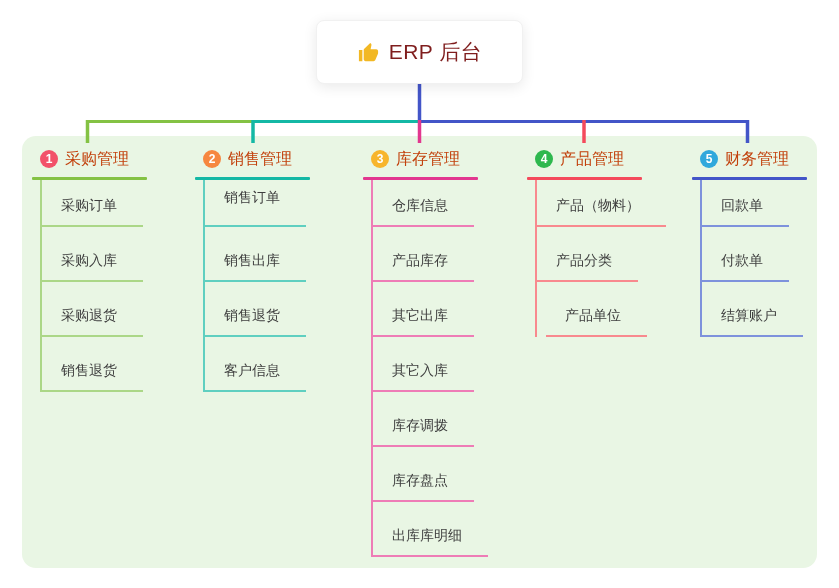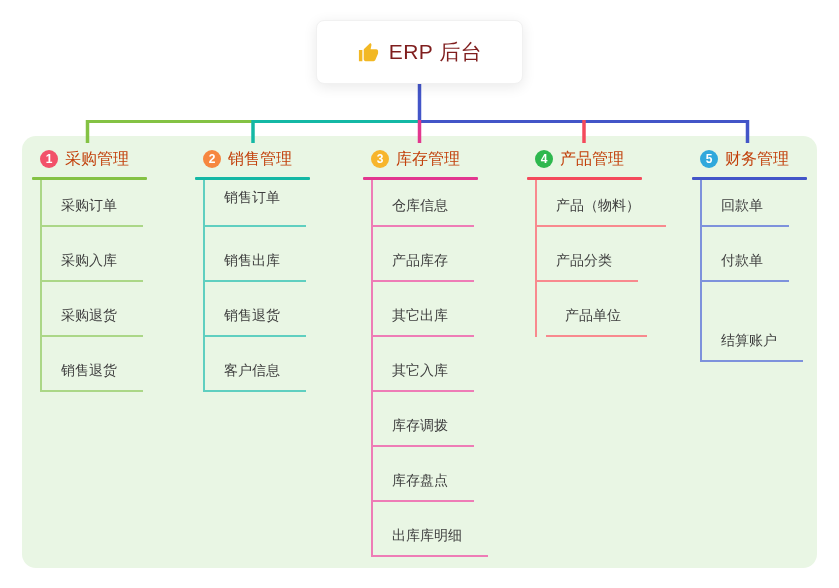--- a/index.html
+++ b/index.html
@@ -186,19 +186,19 @@
       <span class="branch-label">财务管理</span>
     </div>
     <div class="branch-underline" style="background: rgb(67, 85, 200);"></div>
     <div class="children" style="border-left-color: rgb(126, 146, 220);">
       <div class="child-row" style="border-bottom-color: rgb(126, 146, 220);">
           <span class="child-label">回款单</span>
         </div>
       <div class="child-row" style="border-bottom-color: rgb(126, 146, 220);">
           <span class="child-label">付款单</span>
         </div>
-      <div class="child-row" style="border-bottom-color: rgb(126, 146, 220); margin-top: 25px;">
+      <div class="child-row" style="border-bottom-color: rgb(126, 146, 220);">
           <span class="child-label">结算账户</span>
         </div>
     </div>
   </div>
 
 </div>
 
 </body></html>

